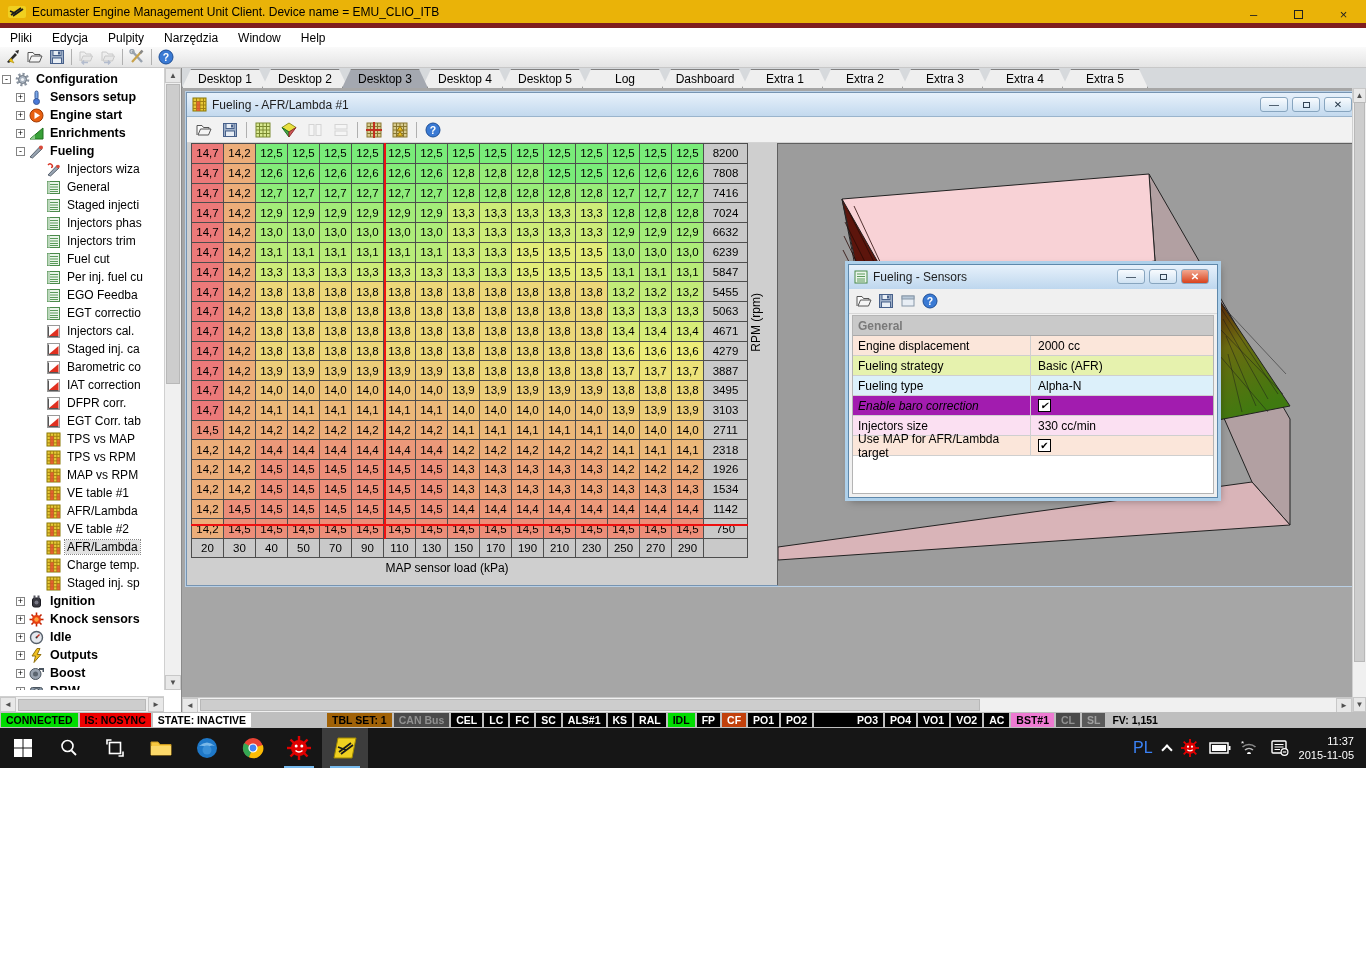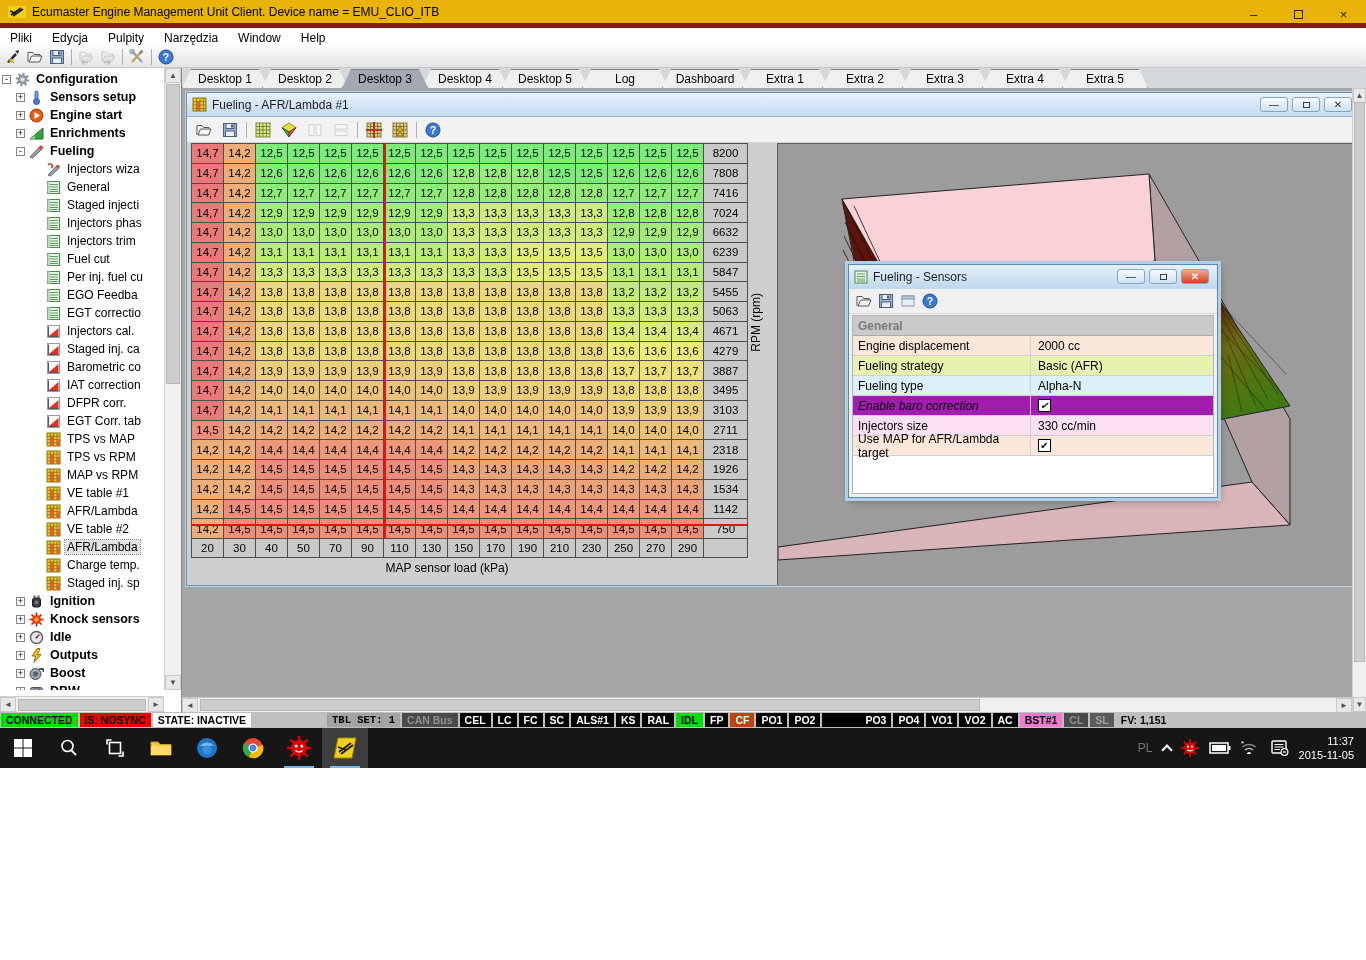--- a/index.html
+++ b/index.html
@@ -82,21 +82,21 @@
   
   .statusbar { position:absolute; top:712px; left:0; width:1366px; height:16px; background:#bfbfbf; display:flex; align-items:center; padding-left:1px; }
   .seg { height:14px; display:flex; align-items:center; justify-content:center; font-size:10.5px; font-weight:bold; padding:0 5px; margin-right:2px; white-space:nowrap; }
 
   
   .taskbar { position:absolute; top:728px; left:0; width:1366px; height:40px; background:#161616; display:flex; align-items:center; }
   .tkslot { width:46px; height:40px; display:flex; align-items:center; justify-content:center; position:relative; }
   .tkslot.active { background:#3d3d3d; }
   .tkslot .underline { position:absolute; bottom:0; left:8px; right:8px; height:2px; background:#76b9ed; }
   .tray { position:absolute; right:0; top:0; height:40px; display:flex; align-items:center; gap:10px; padding-right:12px; }
-  .tray .txt { color:#737373; font-size:12px;margin-left:26px; }
+  .tray .txt { color:#3b82f6; font-size:16px;margin-left:26px; }
   .clock { color:#fff; font-size:11px; text-align:right; line-height:14px; }
   .chev { width:8px; height:8px; border-left:2px solid #fff; border-top:2px solid #fff; transform:rotate(45deg); margin-top:4px; }
 </style>
 </head>
 <body>
 
 <div class="screen">
 
   <div class="titlebar">
     <svg class="appico" viewBox="0 0 18 14">
@@ -1143,21 +1143,21 @@
     <div class="sbtn" style="width:13px;">▲</div>
     <div class="thumb" style="position:absolute;top:14px;left:1px;width:11px;height:560px;"></div>
     <div class="sbtn" style="position:absolute;bottom:0;width:13px;">▼</div>
   </div>
 
   <div class="statusbar" id="statusbar">
       <span class="seg" style="background: rgb(0, 221, 0); color: rgb(0, 0, 0);">CONNECTED</span>
       <span class="seg" style="background: rgb(238, 0, 0); color: rgb(0, 0, 0);">IS: NOSYNC</span>
       <span class="seg" style="background: rgb(255, 255, 255); color: rgb(0, 0, 0);">STATE: INACTIVE</span>
       <span style="width: 74px;"></span>
-      <span class="seg" style="background: #a3a3a3; color: rgb(0, 0, 0); font-family: Liberation Mono, monospace;">TBL SET: 1</span>
+      <span class="seg" style="background: #a16207; color: rgb(0, 0, 0);">TBL SET: 1</span>
       <span class="seg" style="background: rgb(74, 74, 74); color: rgb(144, 144, 144);">CAN Bus</span>
       <span class="seg" style="background: rgb(0, 0, 0); color: rgb(255, 255, 255);">CEL</span>
       <span class="seg" style="background: rgb(0, 0, 0); color: rgb(255, 255, 255);">LC</span>
       <span class="seg" style="background: rgb(0, 0, 0); color: rgb(255, 255, 255);">FC</span>
       <span class="seg" style="background: rgb(0, 0, 0); color: rgb(255, 255, 255);">SC</span>
       <span class="seg" style="background: rgb(0, 0, 0); color: rgb(255, 255, 255);">ALS#1</span>
       <span class="seg" style="background: rgb(0, 0, 0); color: rgb(255, 255, 255);">KS</span>
       <span class="seg" style="background: rgb(0, 0, 0); color: rgb(255, 255, 255);">RAL</span>
       <span class="seg" style="background: rgb(0, 221, 0); color: rgb(0, 0, 0);">IDL</span>
       <span class="seg" style="background: rgb(0, 0, 0); color: rgb(255, 255, 255);">FP</span>

